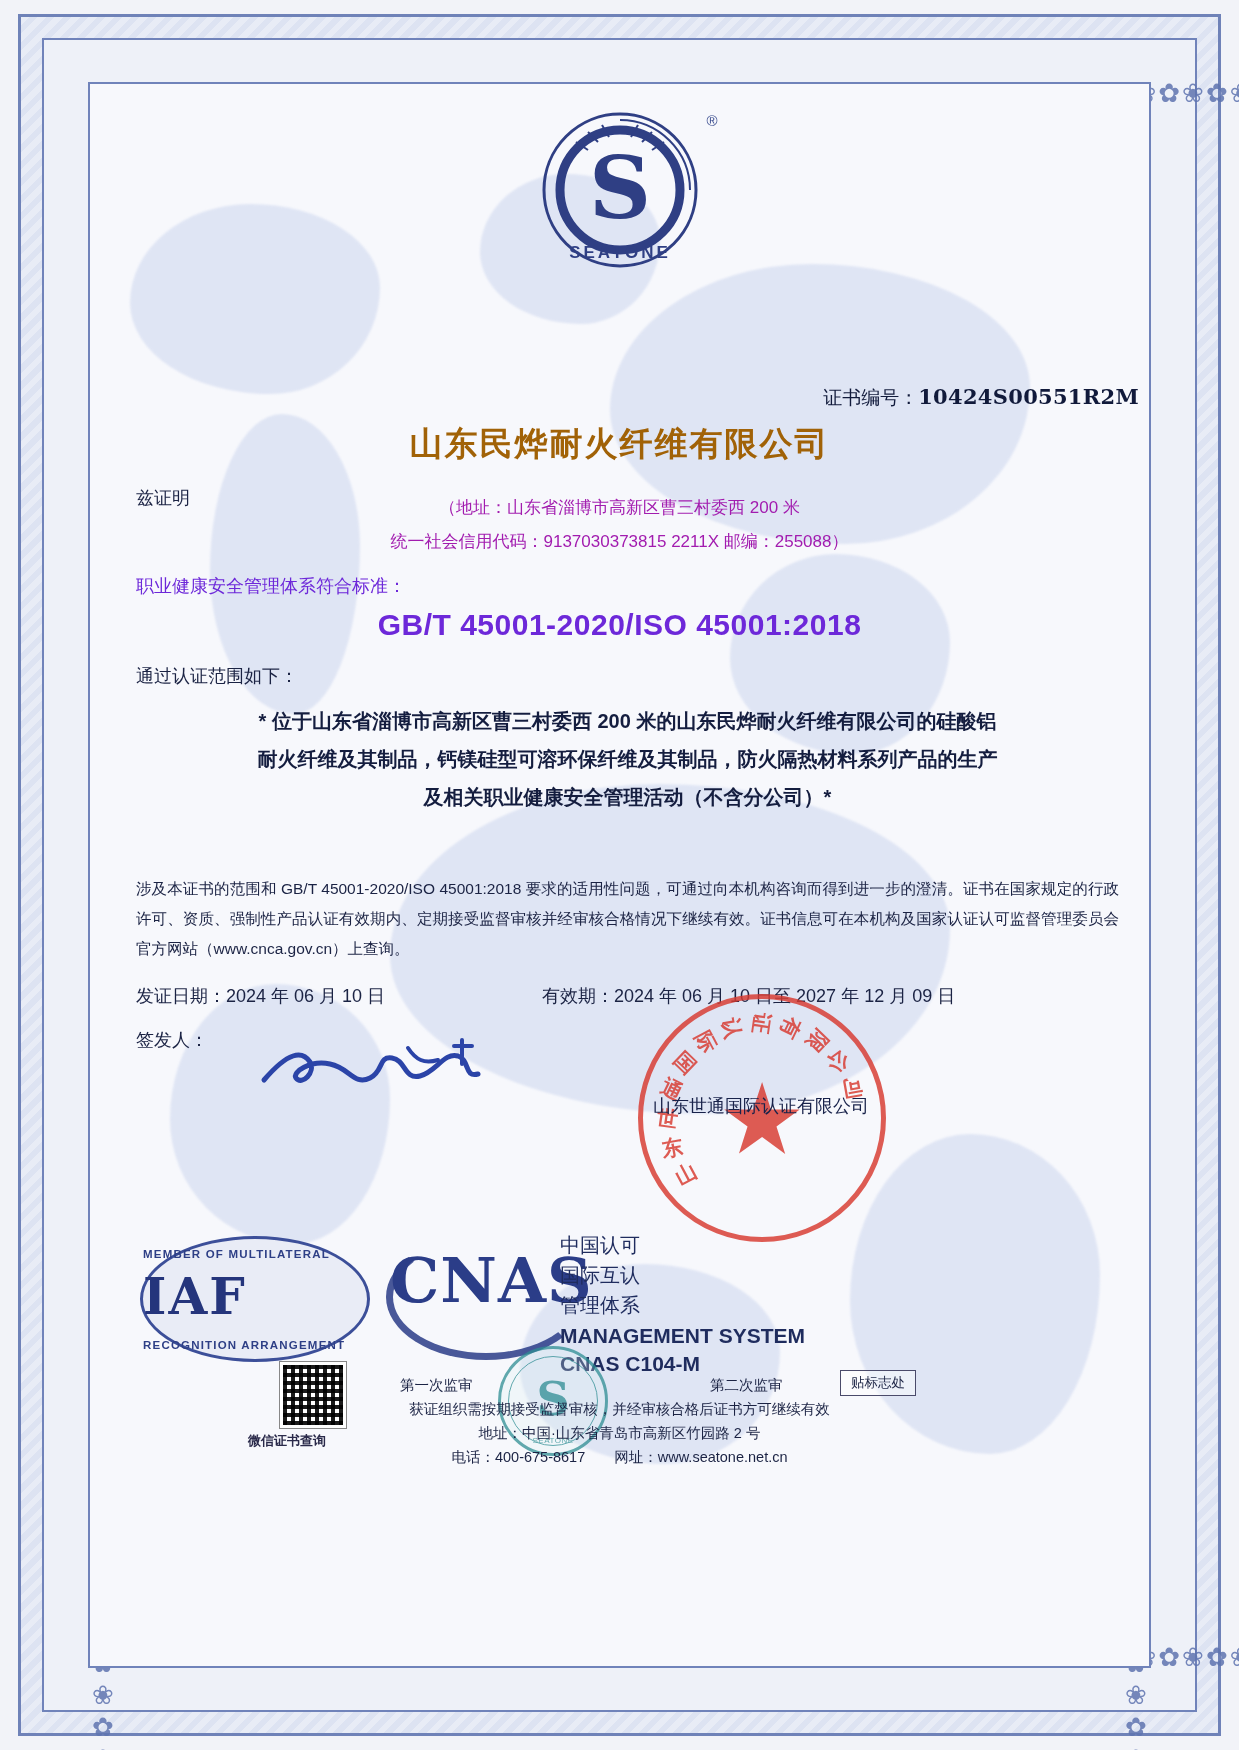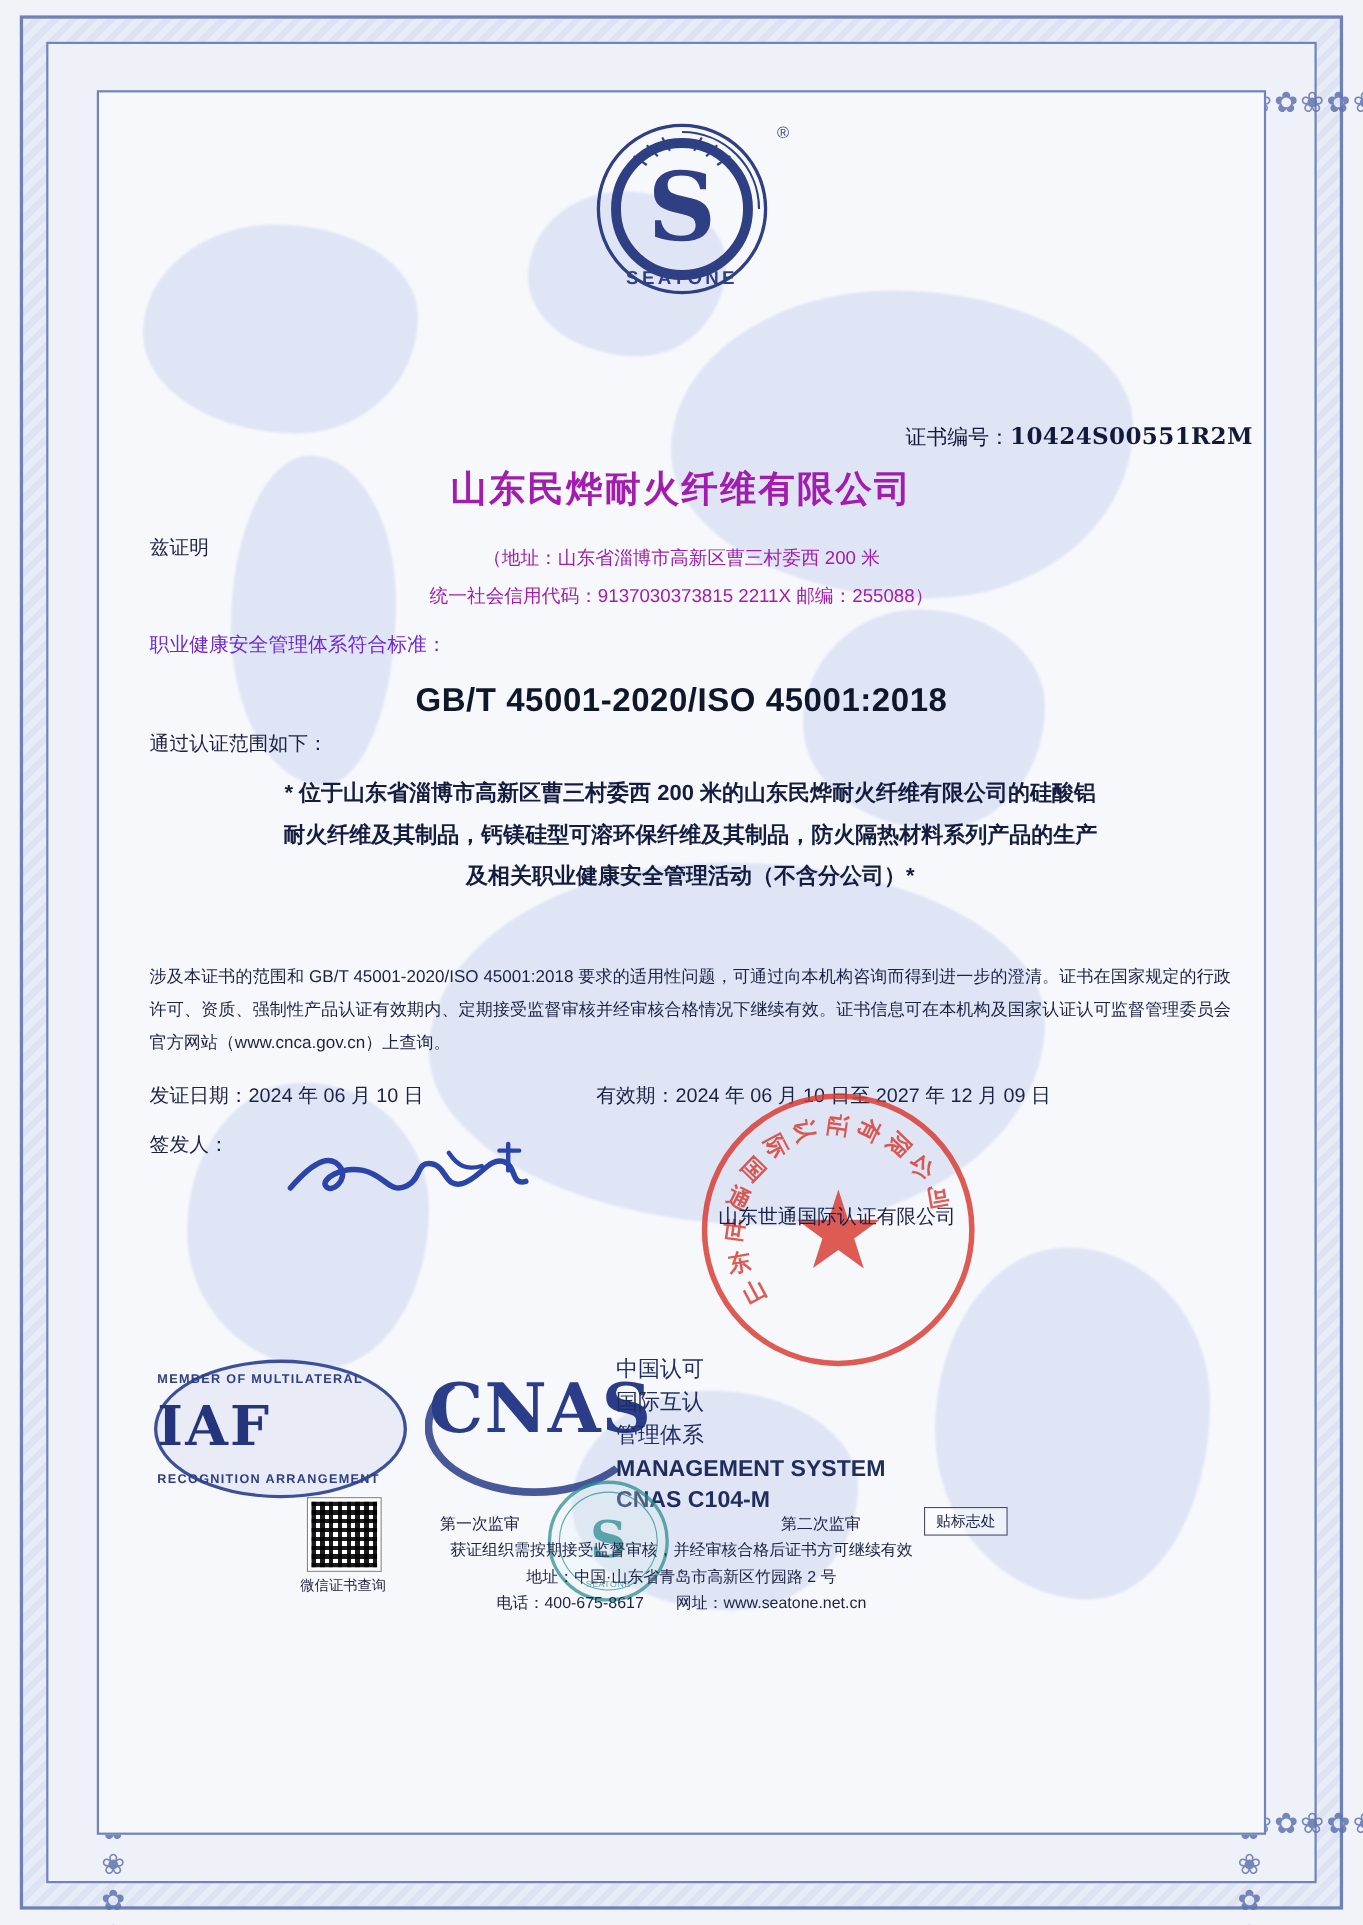--- a/index.html
+++ b/index.html
@@ -106,42 +106,41 @@
     font-size:18px;color:#1b2344;margin-top:48px;
   }
 
   .company{
     position:absolute;left:0;right:0;top:338px;
     text-align:center;
     font-family:"DejaVu Serif", serif;
     font-weight:bold;
     font-size:33px;
     letter-spacing:2px;
-    color:#a21caf;
+    color:#a16207;
   }
 
   .addr1,.addr2{
     position:absolute;left:0;right:0;
     text-align:center;
     font-size:17px;color:#a21caf;
   }
   .addr1{top:412px;}
   .addr2{top:446px;}
 
   .std-label{
     position:absolute;left:46px;top:490px;
     font-size:18px;color:#6d28d9;
   }
   .standard{
     position:absolute;left:0;right:0;top:524px;
     text-align:center;
     font-size:30px;font-weight:bold;
     letter-spacing:.5px;
-    color:#0f172a;
-    margin-top:12px;
+    color:#6d28d9;
   }
 
   .scope-label{
     position:absolute;left:46px;top:580px;
     font-size:18px;color:#1b2344;
   }
   .scope{
     position:absolute;left:56px;right:40px;top:618px;
     text-align:center;
     font-size:20px;
@@ -256,22 +255,22 @@
     width:60px;height:60px;
     background:
       repeating-linear-gradient(90deg,#1b1b1b 0 4px,#fff 4px 8px),
       repeating-linear-gradient(0deg,#1b1b1b 0 4px,#fff 4px 8px);
     background-blend-mode:multiply;
     border:3px solid #fff;
     outline:1px solid #888;
   }
   .qr-label{
     position:absolute;left:158px;top:1348px;
-    width:128px;text-align:center;
-    font-size:13px;color:#2a2a4a;
+    width:128px;text-align:left;
+    font-size:13px;color:#2a2a4a;font-weight:bold;
   }
 
   
   .foot-row{
     position:absolute;left:0;right:0;
     text-align:center;font-size:14.5px;color:#1b2344;
   }
   .foot2{top:1316px;}
   .foot3{top:1340px;}
   .foot4{top:1364px;}

